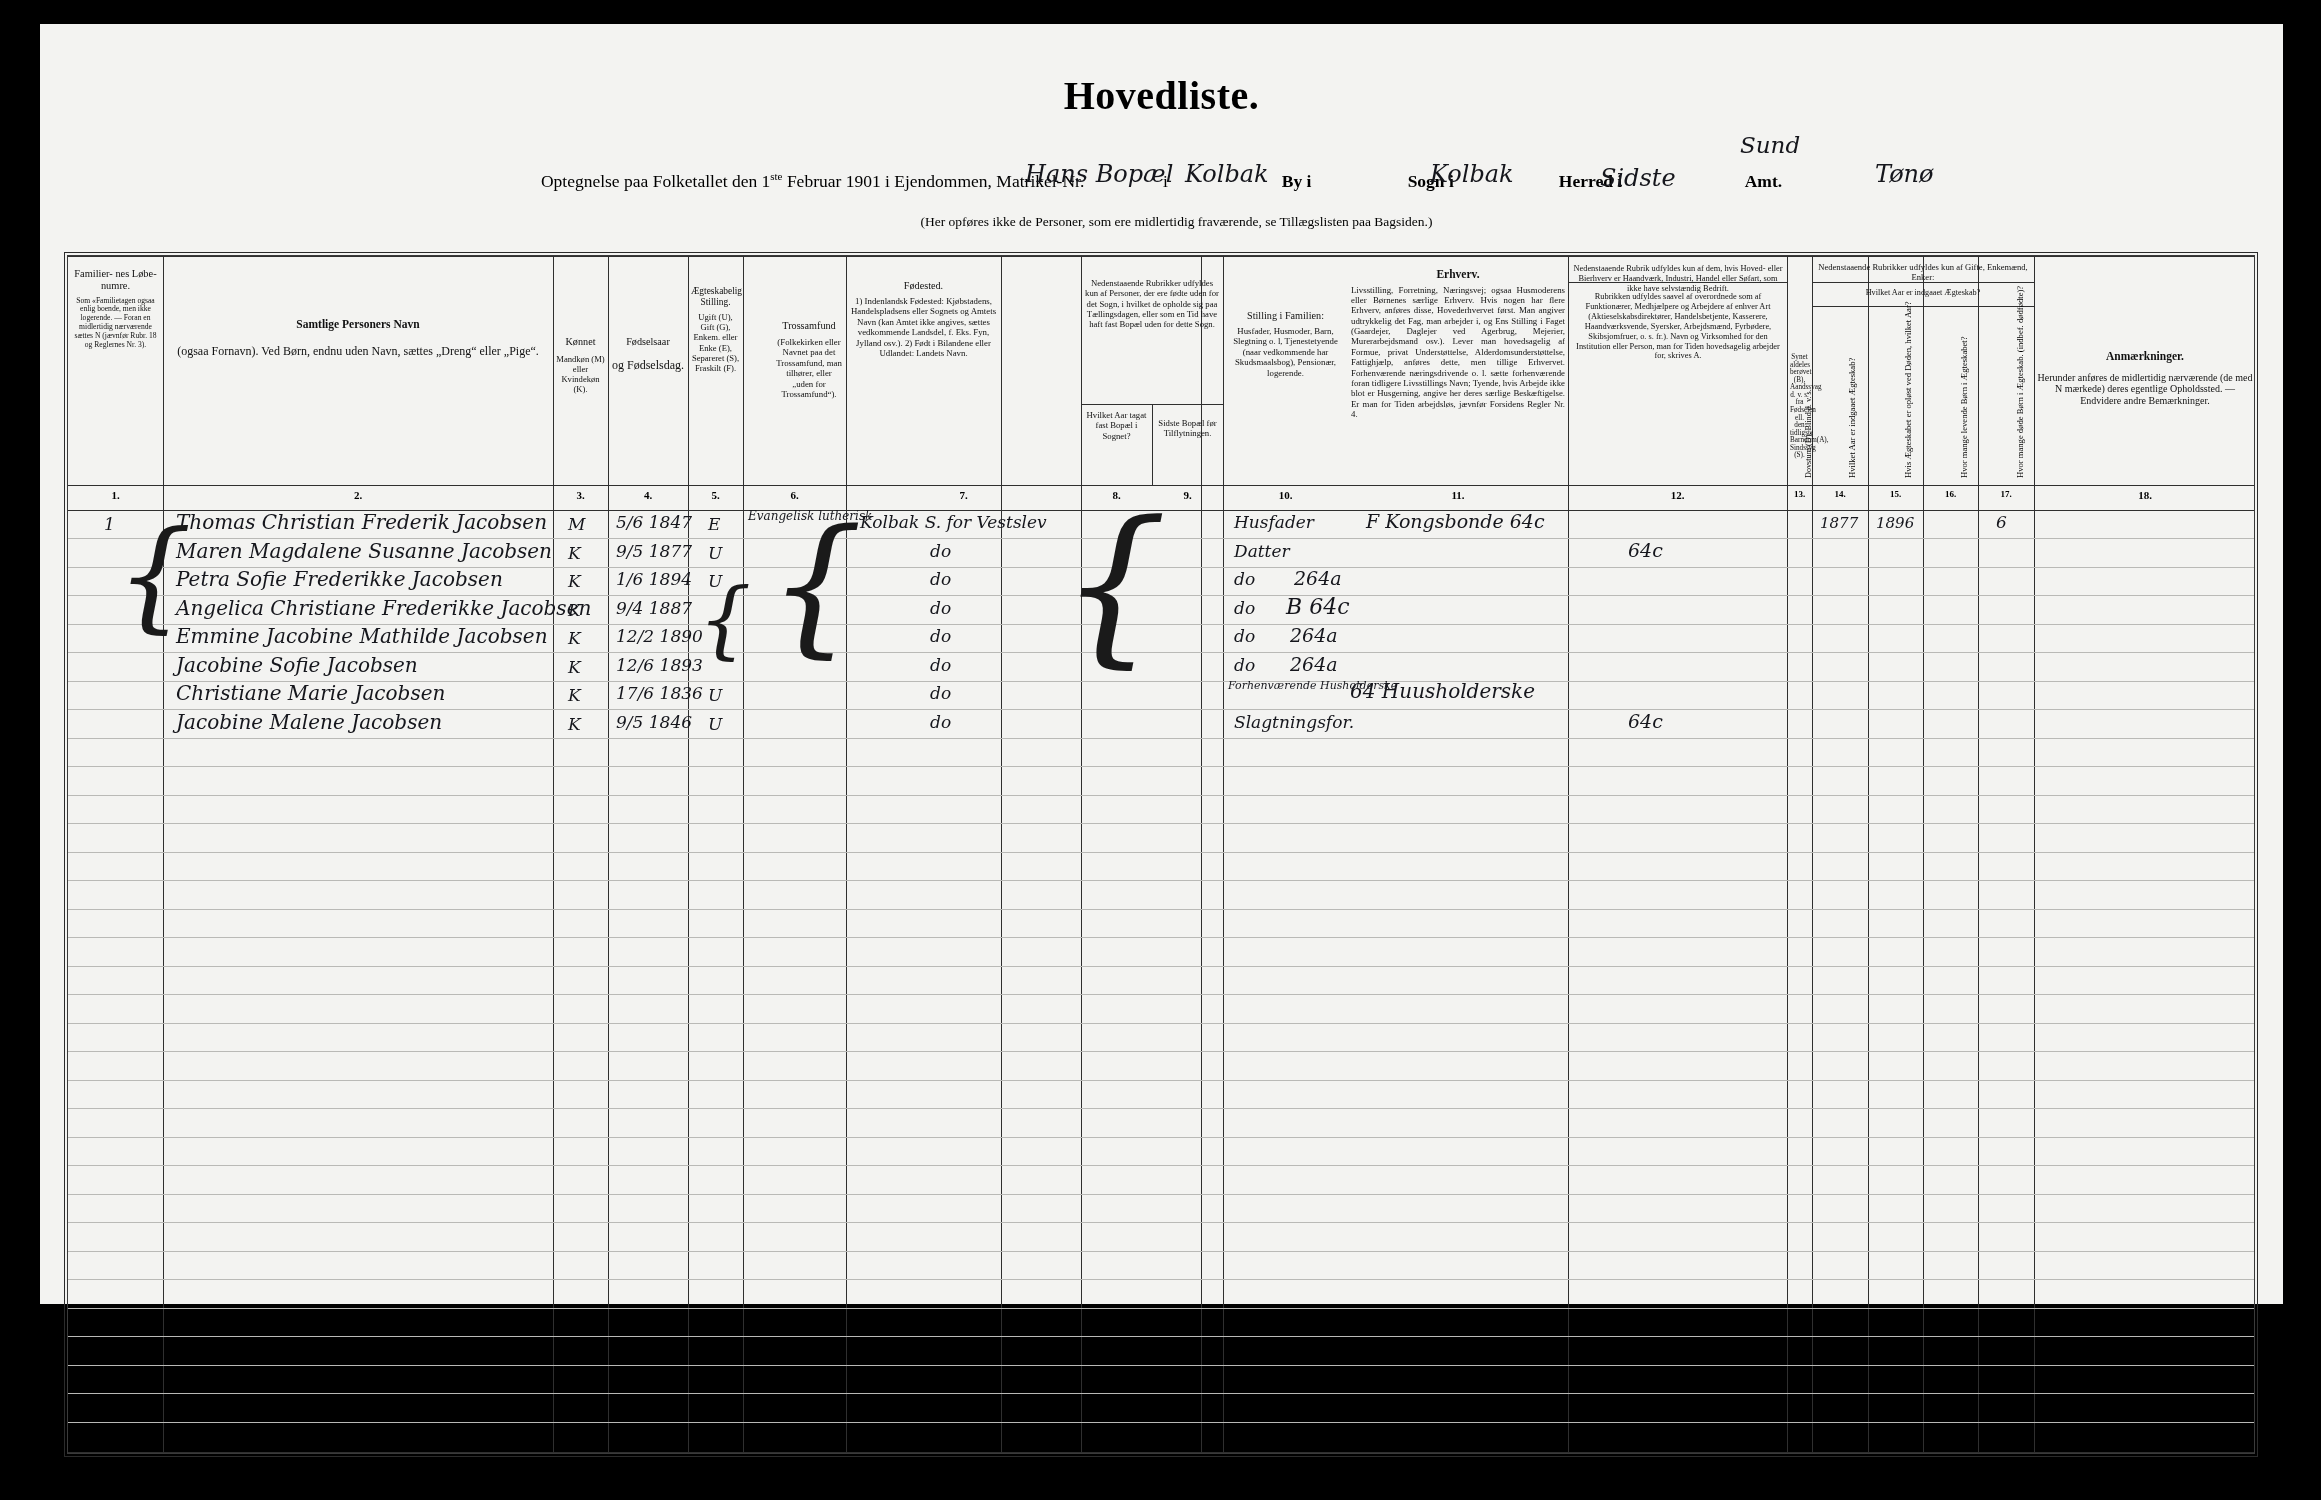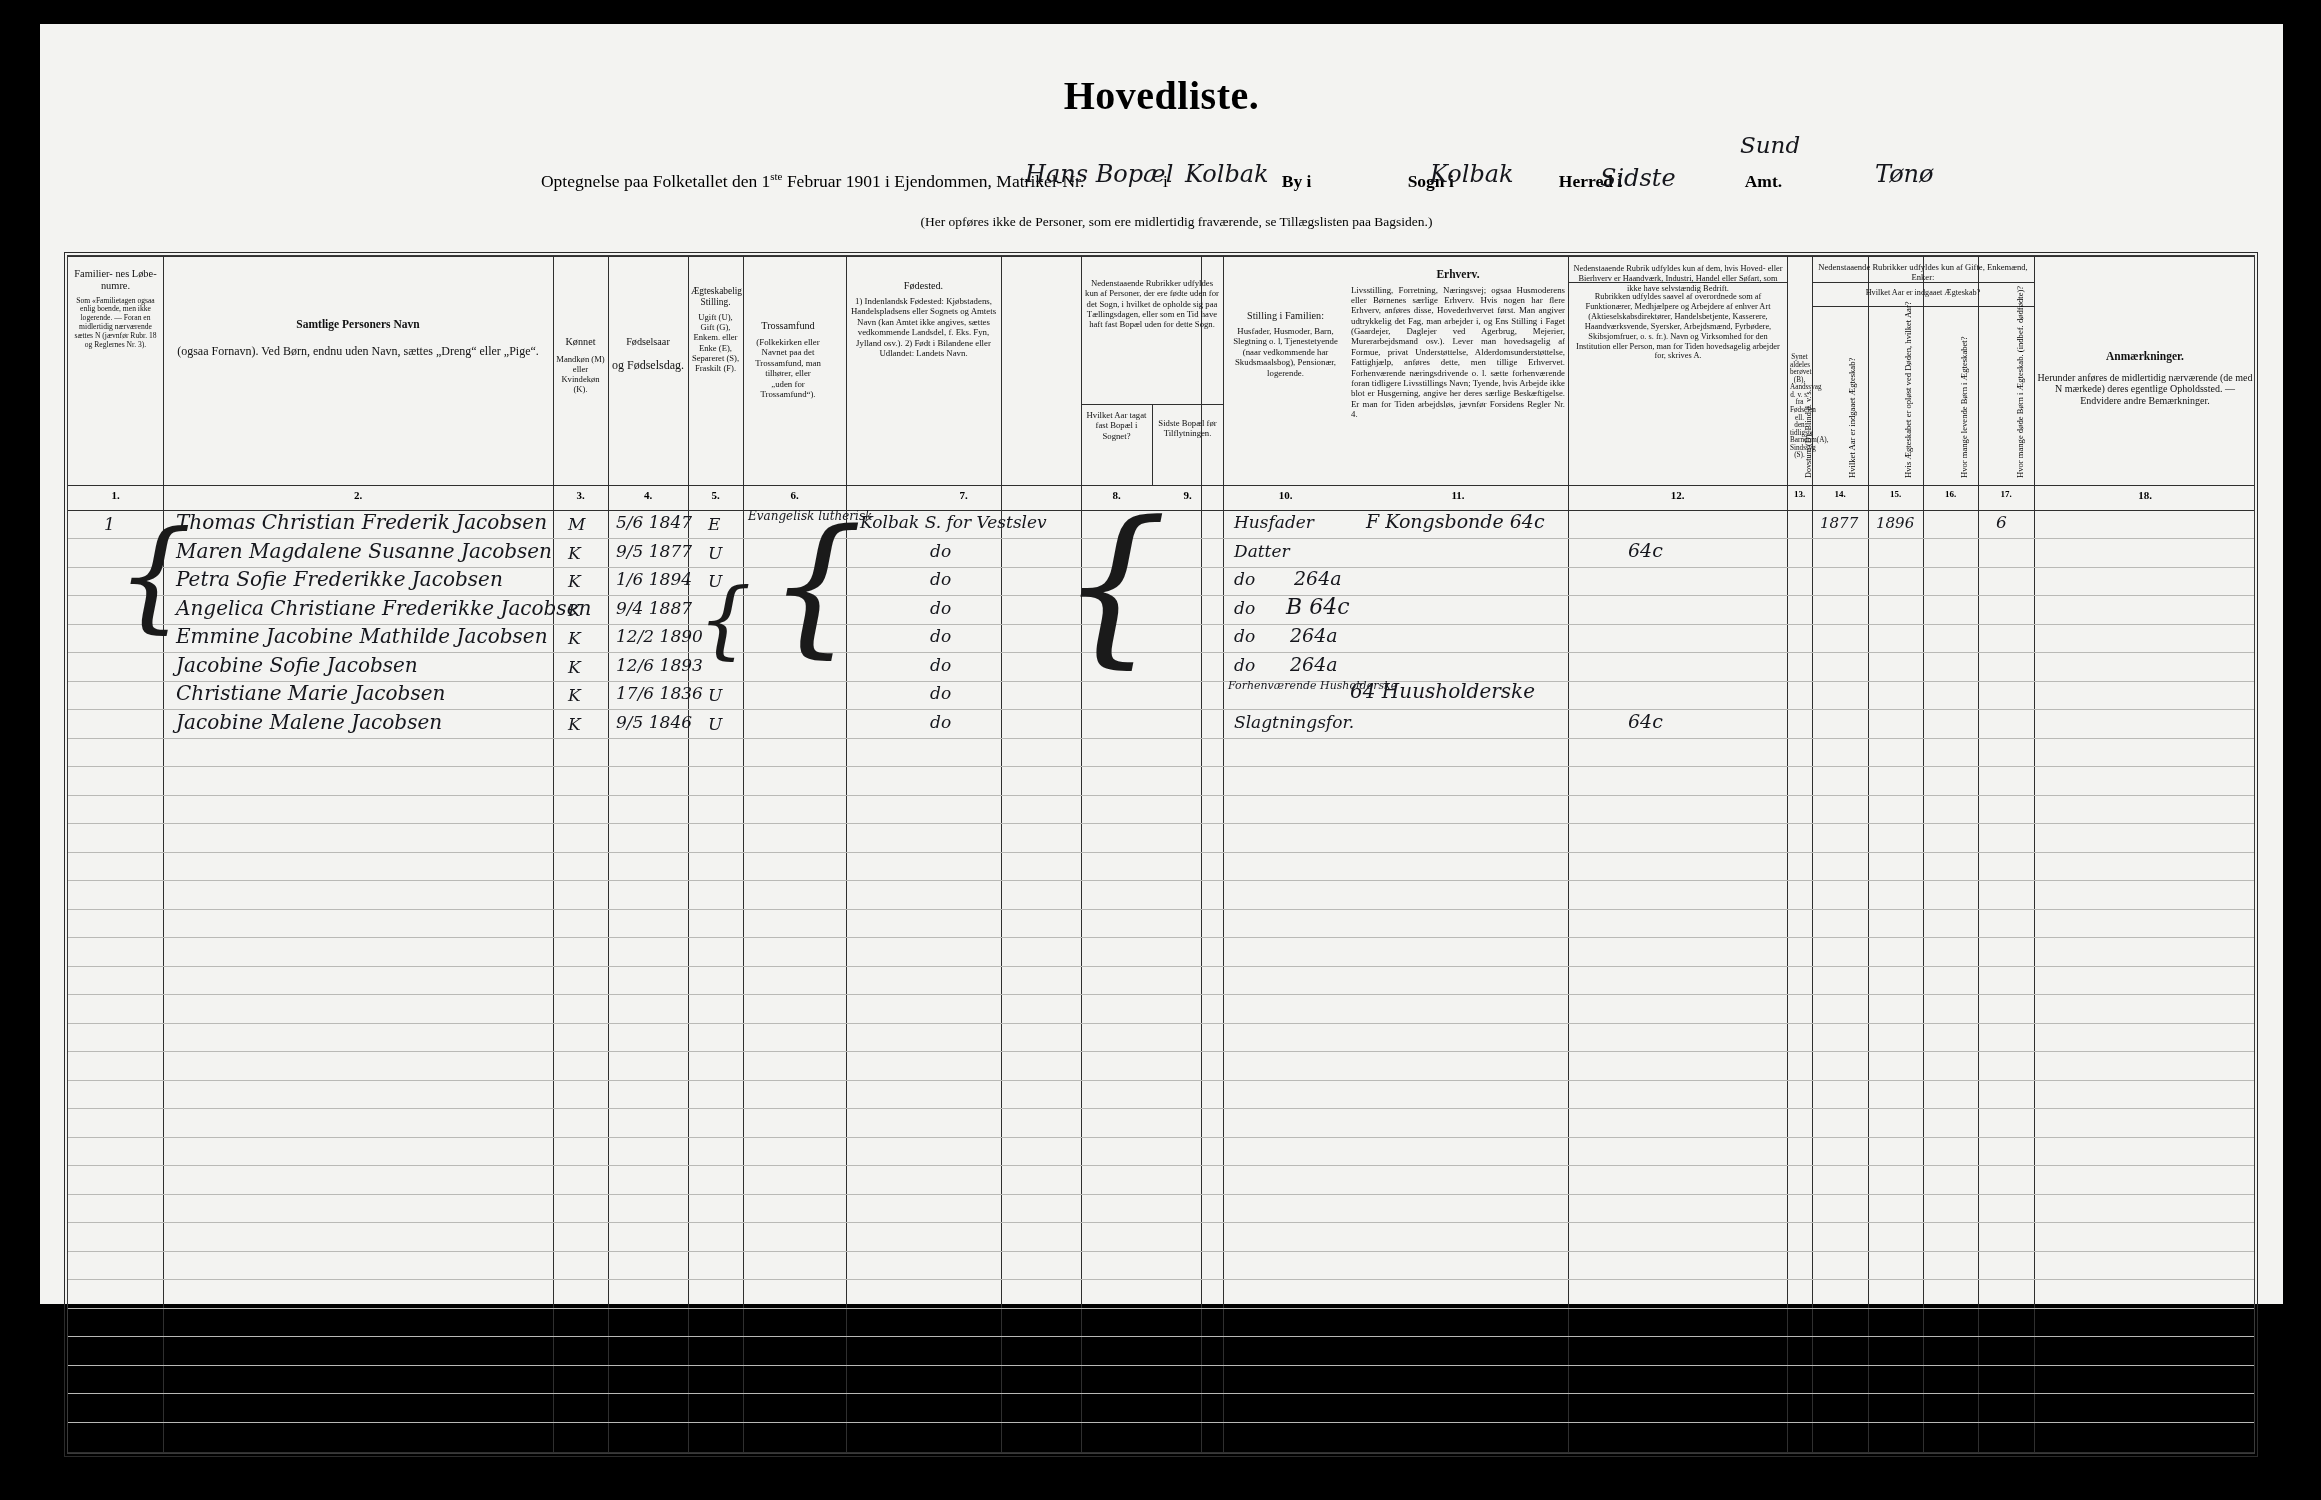--- a/index.html
+++ b/index.html
@@ -115,21 +115,21 @@
       <div class="colhead" style="left:540px;top:78px;width:80px;">
         <div class="mid">Fødselsaar</div>
         <div style="font-size:12px;margin-top:10px;">og Fødselsdag.</div>
       </div>
 
       <div class="colhead" style="left:620px;top:28px;width:55px;">
         <div class="mid" style="font-size:9.4px;">Ægteskabelig Stilling.</div>
         <div style="font-size:8.6px;margin-top:4px;">Ugift (U), Gift (G), Enkem. eller Enke (E), Separeret (S), Fraskilt (F).</div>
       </div>
 
-      <div class="colhead" style="left:654px;top:62px;width:103px;padding-left:32px;">
+      <div class="colhead" style="left:675px;top:62px;width:103px;padding-left:32px;">
         <div class="mid">Trossamfund</div>
         <div style="font-size:8.8px;margin-top:5px;">(Folkekirken eller Navnet paa det Trossamfund, man tilhører, eller „uden for Trossamfund“).</div>
       </div>
 
       <div class="colhead" style="left:778px;top:22px;width:155px;">
         <div class="mid">Fødested.</div>
         <div style="font-size:8.8px;margin-top:4px;">1) Indenlandsk Fødested: Kjøbstadens, Handelspladsens eller Sognets og Amtets Navn (kan Amtet ikke angives, sættes vedkommende Landsdel, f. Eks. Fyn, Jylland osv.). 2) Født i Bilandene eller Udlandet: Landets Navn.</div>
       </div>
 
       <div class="colhead" style="left:1013px;top:20px;width:142px;">

